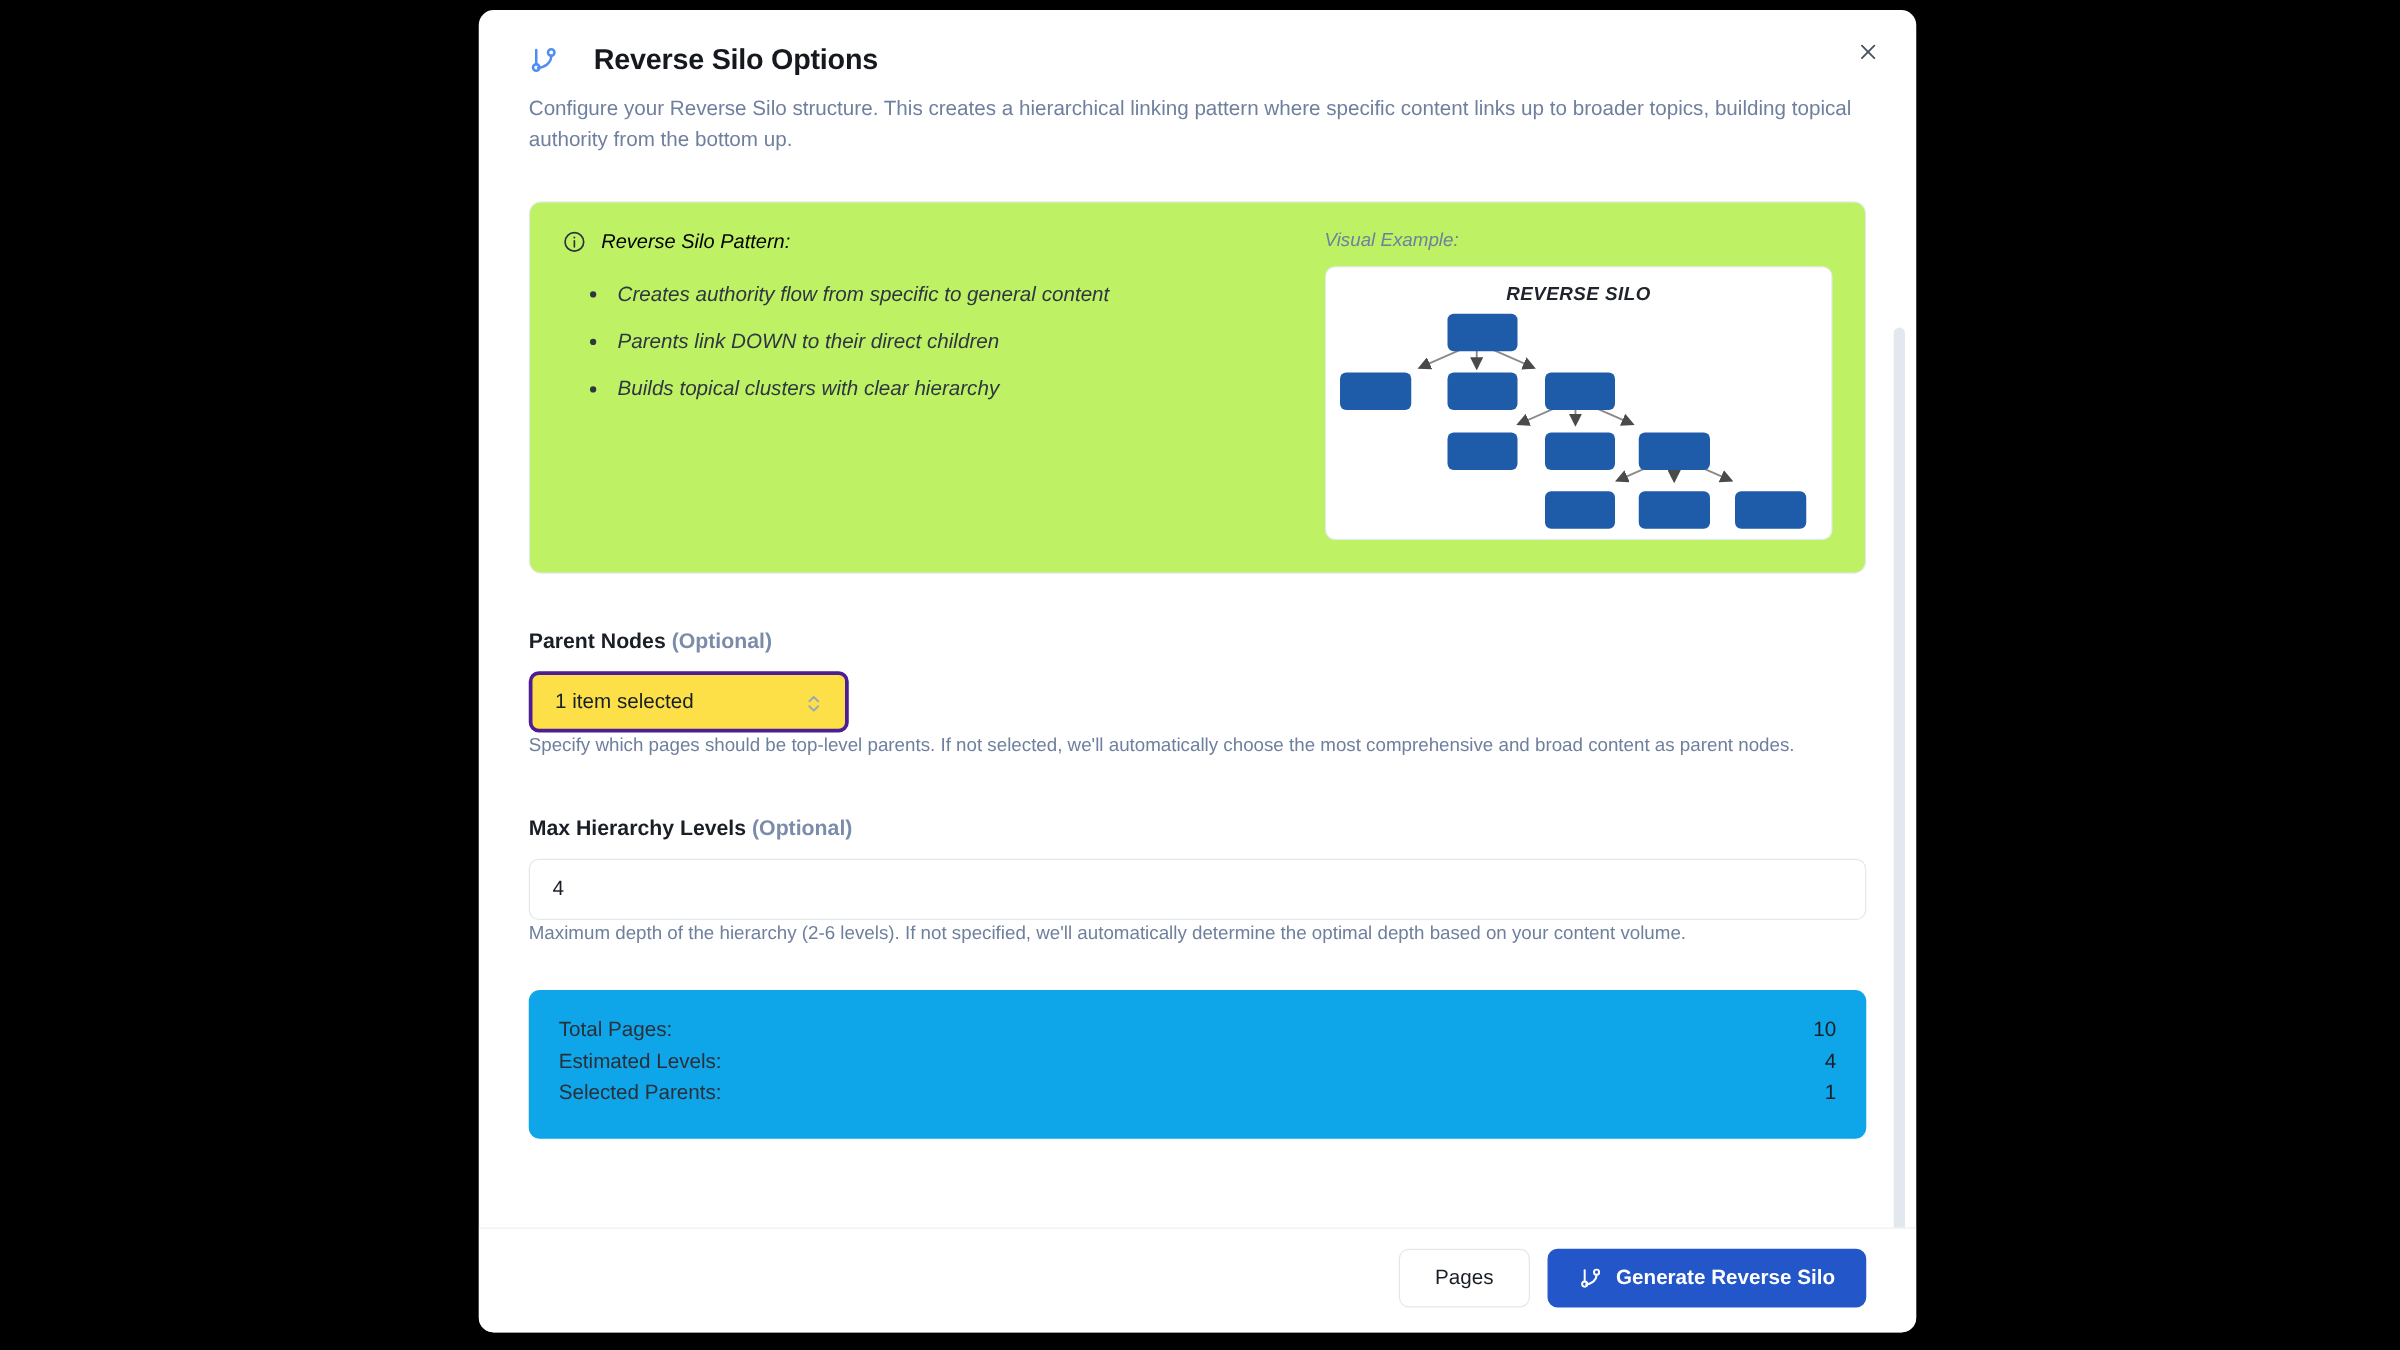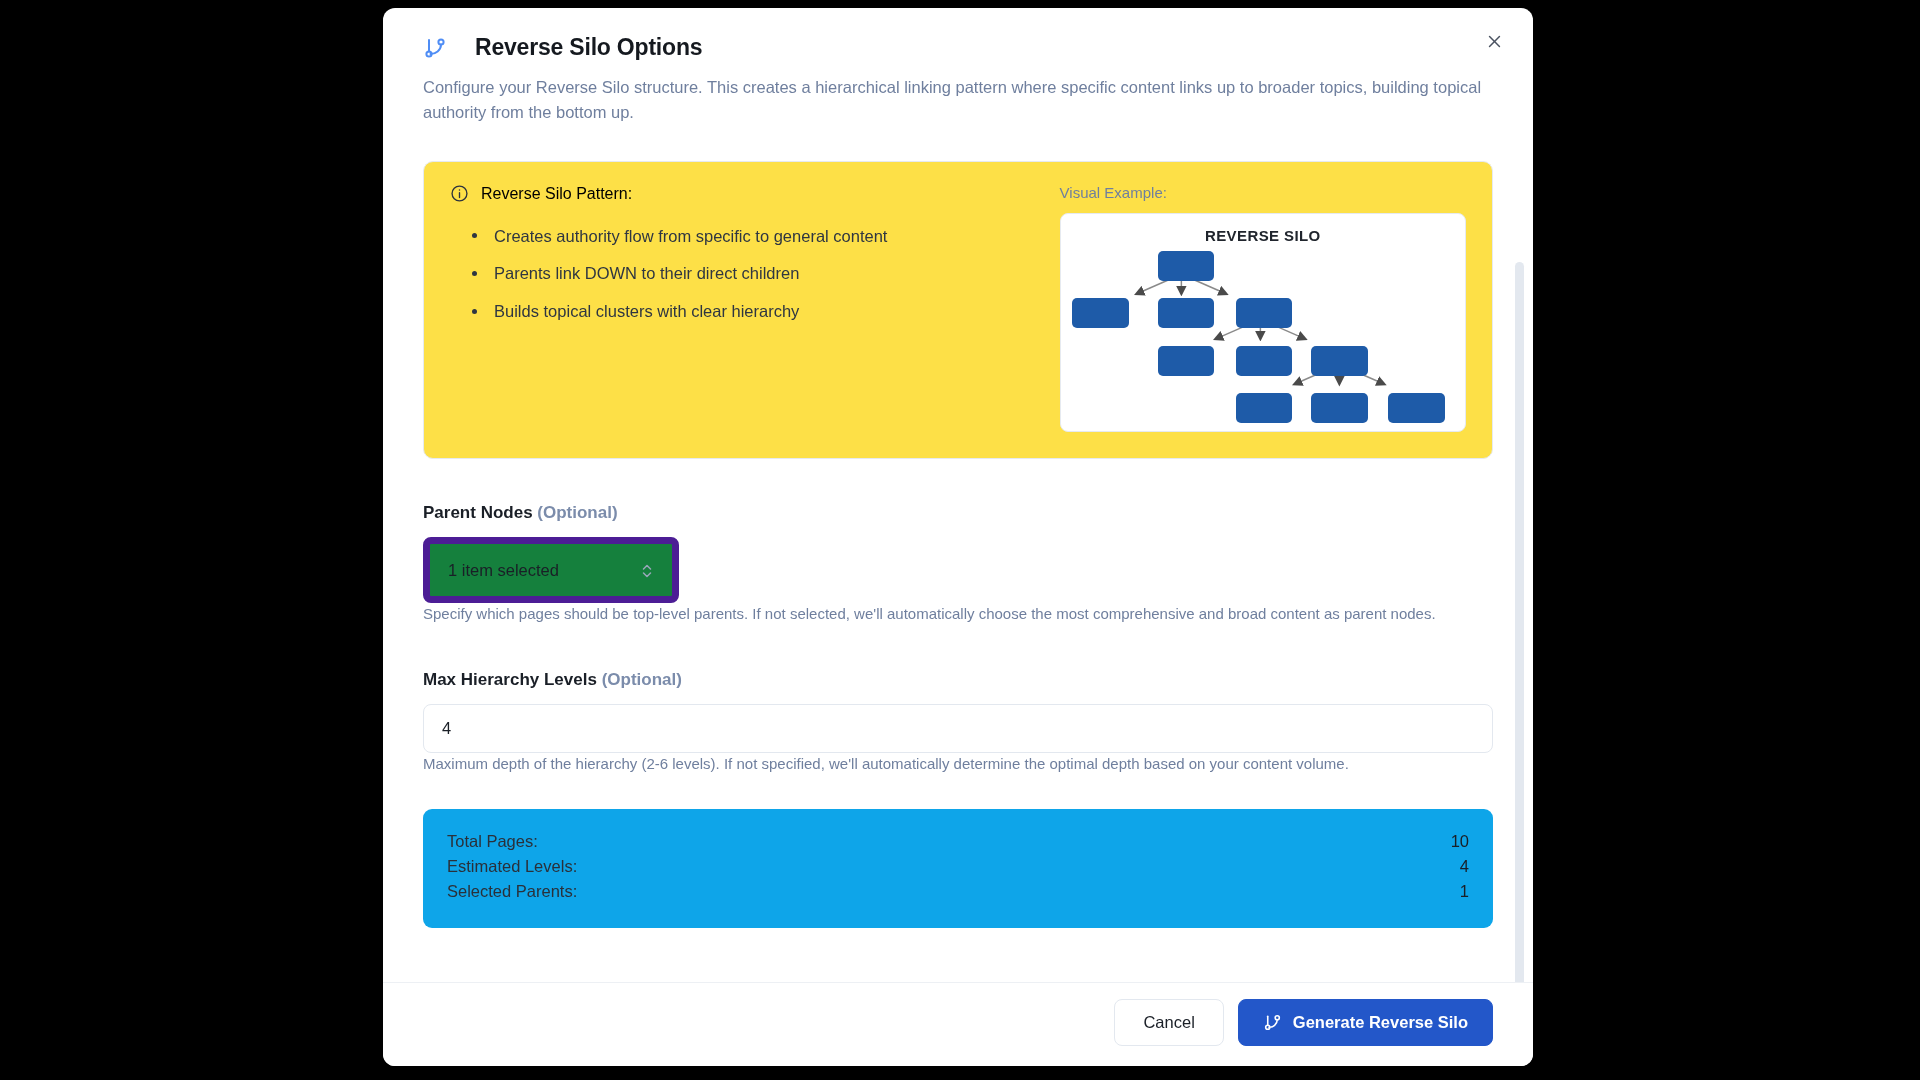--- a/index.html
+++ b/index.html
@@ -98,24 +98,25 @@
     width: 9px;
     height: 835px;
     border-radius: 5px;
     background: #e3e8ef;
   }
 
   
   .info-card {
     border: 1px solid #e6eaf0;
     border-radius: 10px;
-    background: #fde047;
+    background: #bef264;
     padding: 22px 26px 26px 26px;
     display: flex;
     gap: 28px;
+    font-style: italic;
   }
   .info-left { flex: 1 1 58%; min-width: 0; }
   .info-head {
     display: flex;
     align-items: center;
     gap: 12px;
   }
   .info-icon { width: 19px; height: 19px; display: block; flex: 0 0 auto; color: #2d333d; }
   .info-list {
     list-style: none;
@@ -186,24 +187,24 @@
     color: #7b8cab;
     font-weight: bold;
   }
   .select-wrap {
     position: relative;
     margin-top: 14px;
     width: 256px;
   }
   .select-box {
     width: 100%;
-    height: 66px;
-    border: 7px solid #4c1d95;
+    height: 49px;
+    border: 3px solid #4c1d95;
     border-radius: 8px;
-    background: #15803d;
+    background: #fde047;
     display: flex;
     align-items: center;
     padding: 0 18px;
     font-size: 16.5px;
     color: #1a1f27;
     cursor: pointer;
   }
   .select-value { flex: 1 1 auto; }
   .select-caret { width: 14px; height: 18px; display: block; color: #9aa6ba; }
 
@@ -430,21 +431,21 @@
           <span class="summary-value">1</span>
         </div>
       </div>
 
       <div class="scrollbar-track">
         <div class="scrollbar-thumb" style="background: rgb(227, 232, 239);"></div>
       </div>
     </div>
 
     <div class="modal-footer">
-      <button class="btn btn-cancel">Cancel</button>
+      <button class="btn btn-cancel">Pages</button>
 
       <button class="btn btn-primary" style="background: rgb(35, 87, 201); border-color: rgb(35, 87, 201);">
         <span>
           <svg viewBox="0 0 24 24" fill="none" stroke="#ffffff" stroke-width="2" stroke-linecap="round" stroke-linejoin="round">
             <circle cx="6" cy="18" r="2.6"></circle>
             <circle cx="18" cy="6" r="2.6"></circle>
             <line x1="6" y1="15.4" x2="6" y2="4"></line>
             <path d="M18 8.6 C18 14.5 12.5 18 7.5 18.1"></path>
           </svg>
         </span>

